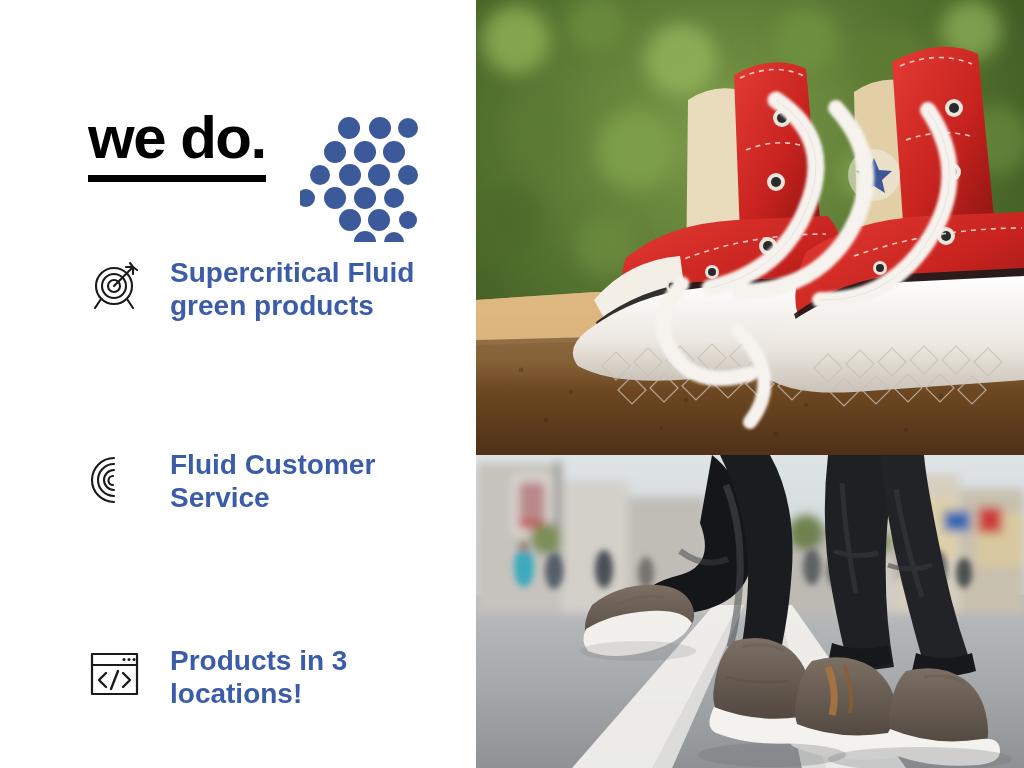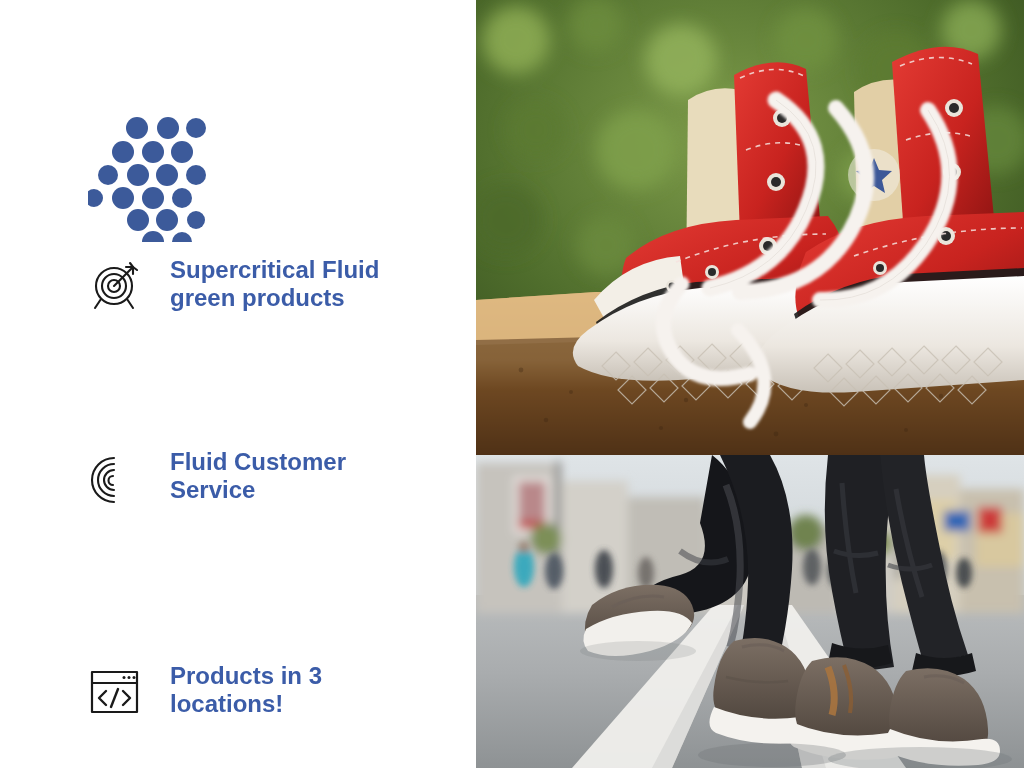--- a/index.html
+++ b/index.html
@@ -76,35 +76,35 @@
   .feature-item {
     position: absolute;
     left: 88px;
     display: flex;
     align-items: flex-start;
     gap: 26px;
     width: 370px;
   }
   .feature-item.f0 { top: 8px; }
   .feature-item.f1 { top: 200px; }
-  .feature-item.f2 { top: 414px; }
+  .feature-item.f2 { top: 396px; }
 
   .feature-icon {
     flex: 0 0 auto;
     width: 56px;
     height: 56px;
     display: flex;
     align-items: center;
     justify-content: center;
     margin-top: 2px;
   }
   .feature-label {
     font-family: "Liberation Sans", sans-serif;
     font-weight: bold;
-    font-size: 24px;
+    font-size: 28px;
     line-height: 1.18;
     color: #3B5CA8;
     letter-spacing: 0px;
     white-space: pre-line;
   }
 
   
   .right-panel {
     position: relative;
     width: 548px;
@@ -124,20 +124,24 @@
 </style>
 </head>
 <body>
 
 <div class="slide">
 
   <div class="left-panel">
 
     <div class="brand-lockup">
 
+      <div class="brand-wordmark">
+        <span class="brand-word">we do.</span>
+        <div class="brand-underline"></div>
+      </div>
 
       <div class="dot-mark">
         <svg width="118" height="126" viewBox="0 0 118 126" xmlns="http://www.w3.org/2000/svg">
           <g fill="#3C5A9A">
 
             <circle cx="49" cy="12" r="11"></circle>
             <circle cx="80" cy="12" r="11"></circle>
             <circle cx="108" cy="12" r="10"></circle>
 
             <circle cx="35" cy="36" r="11"></circle>

